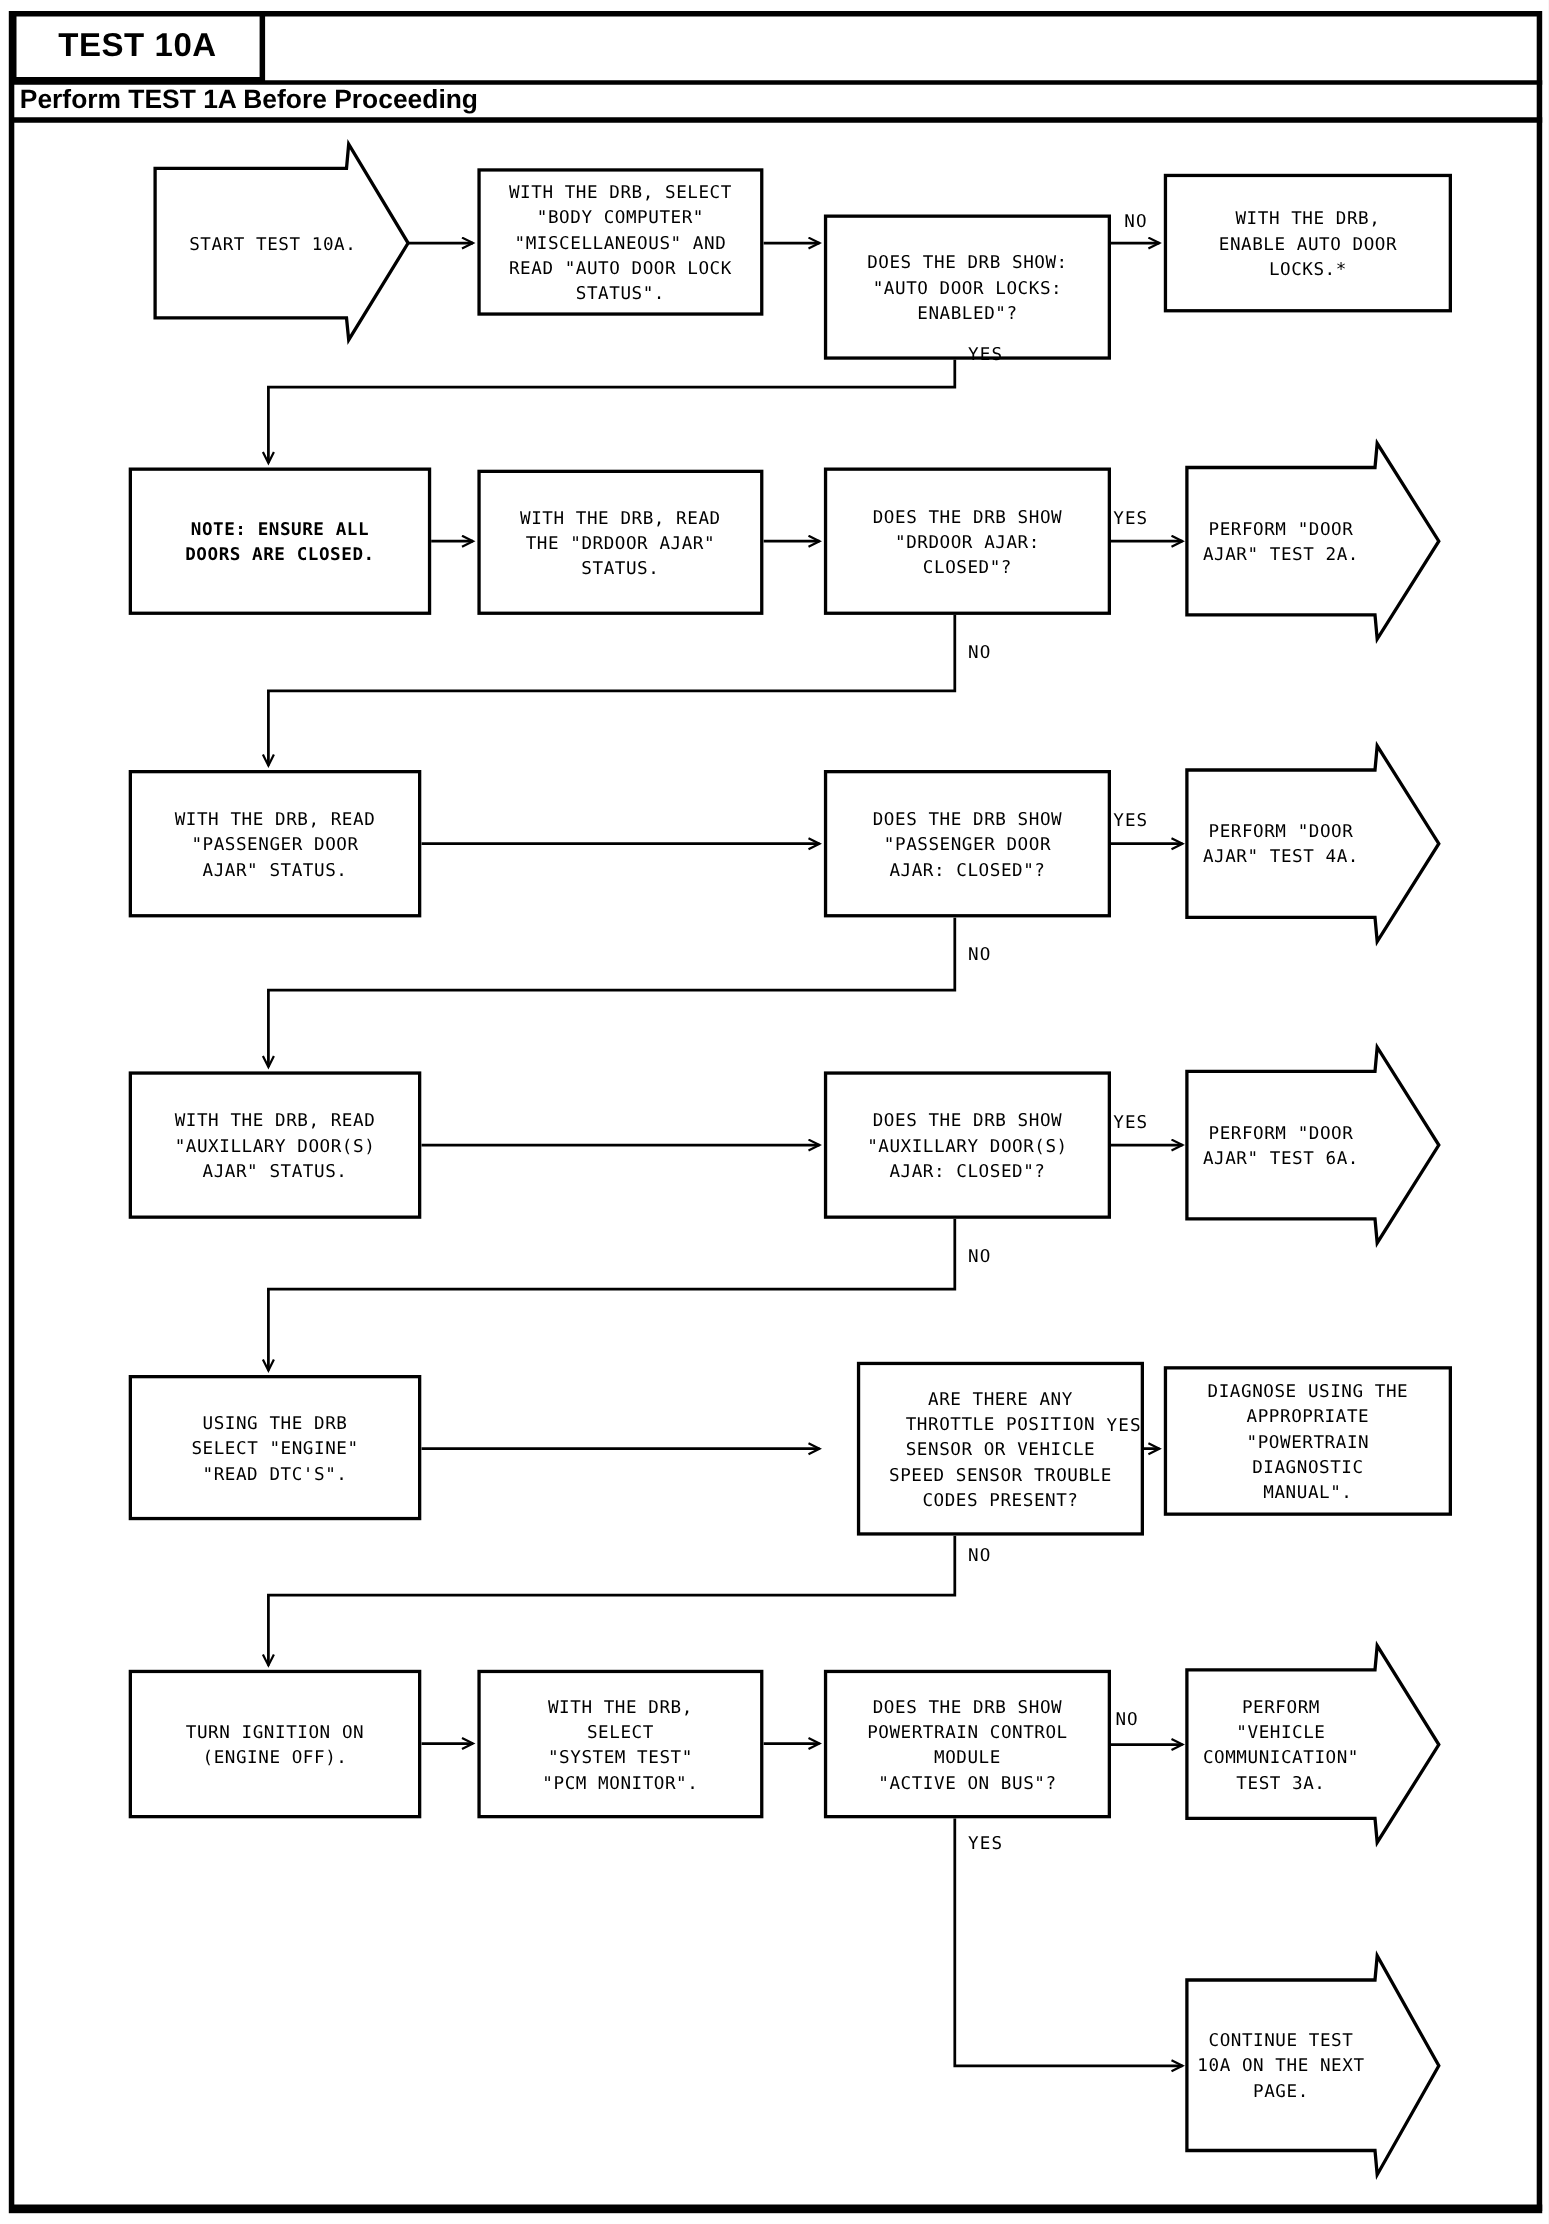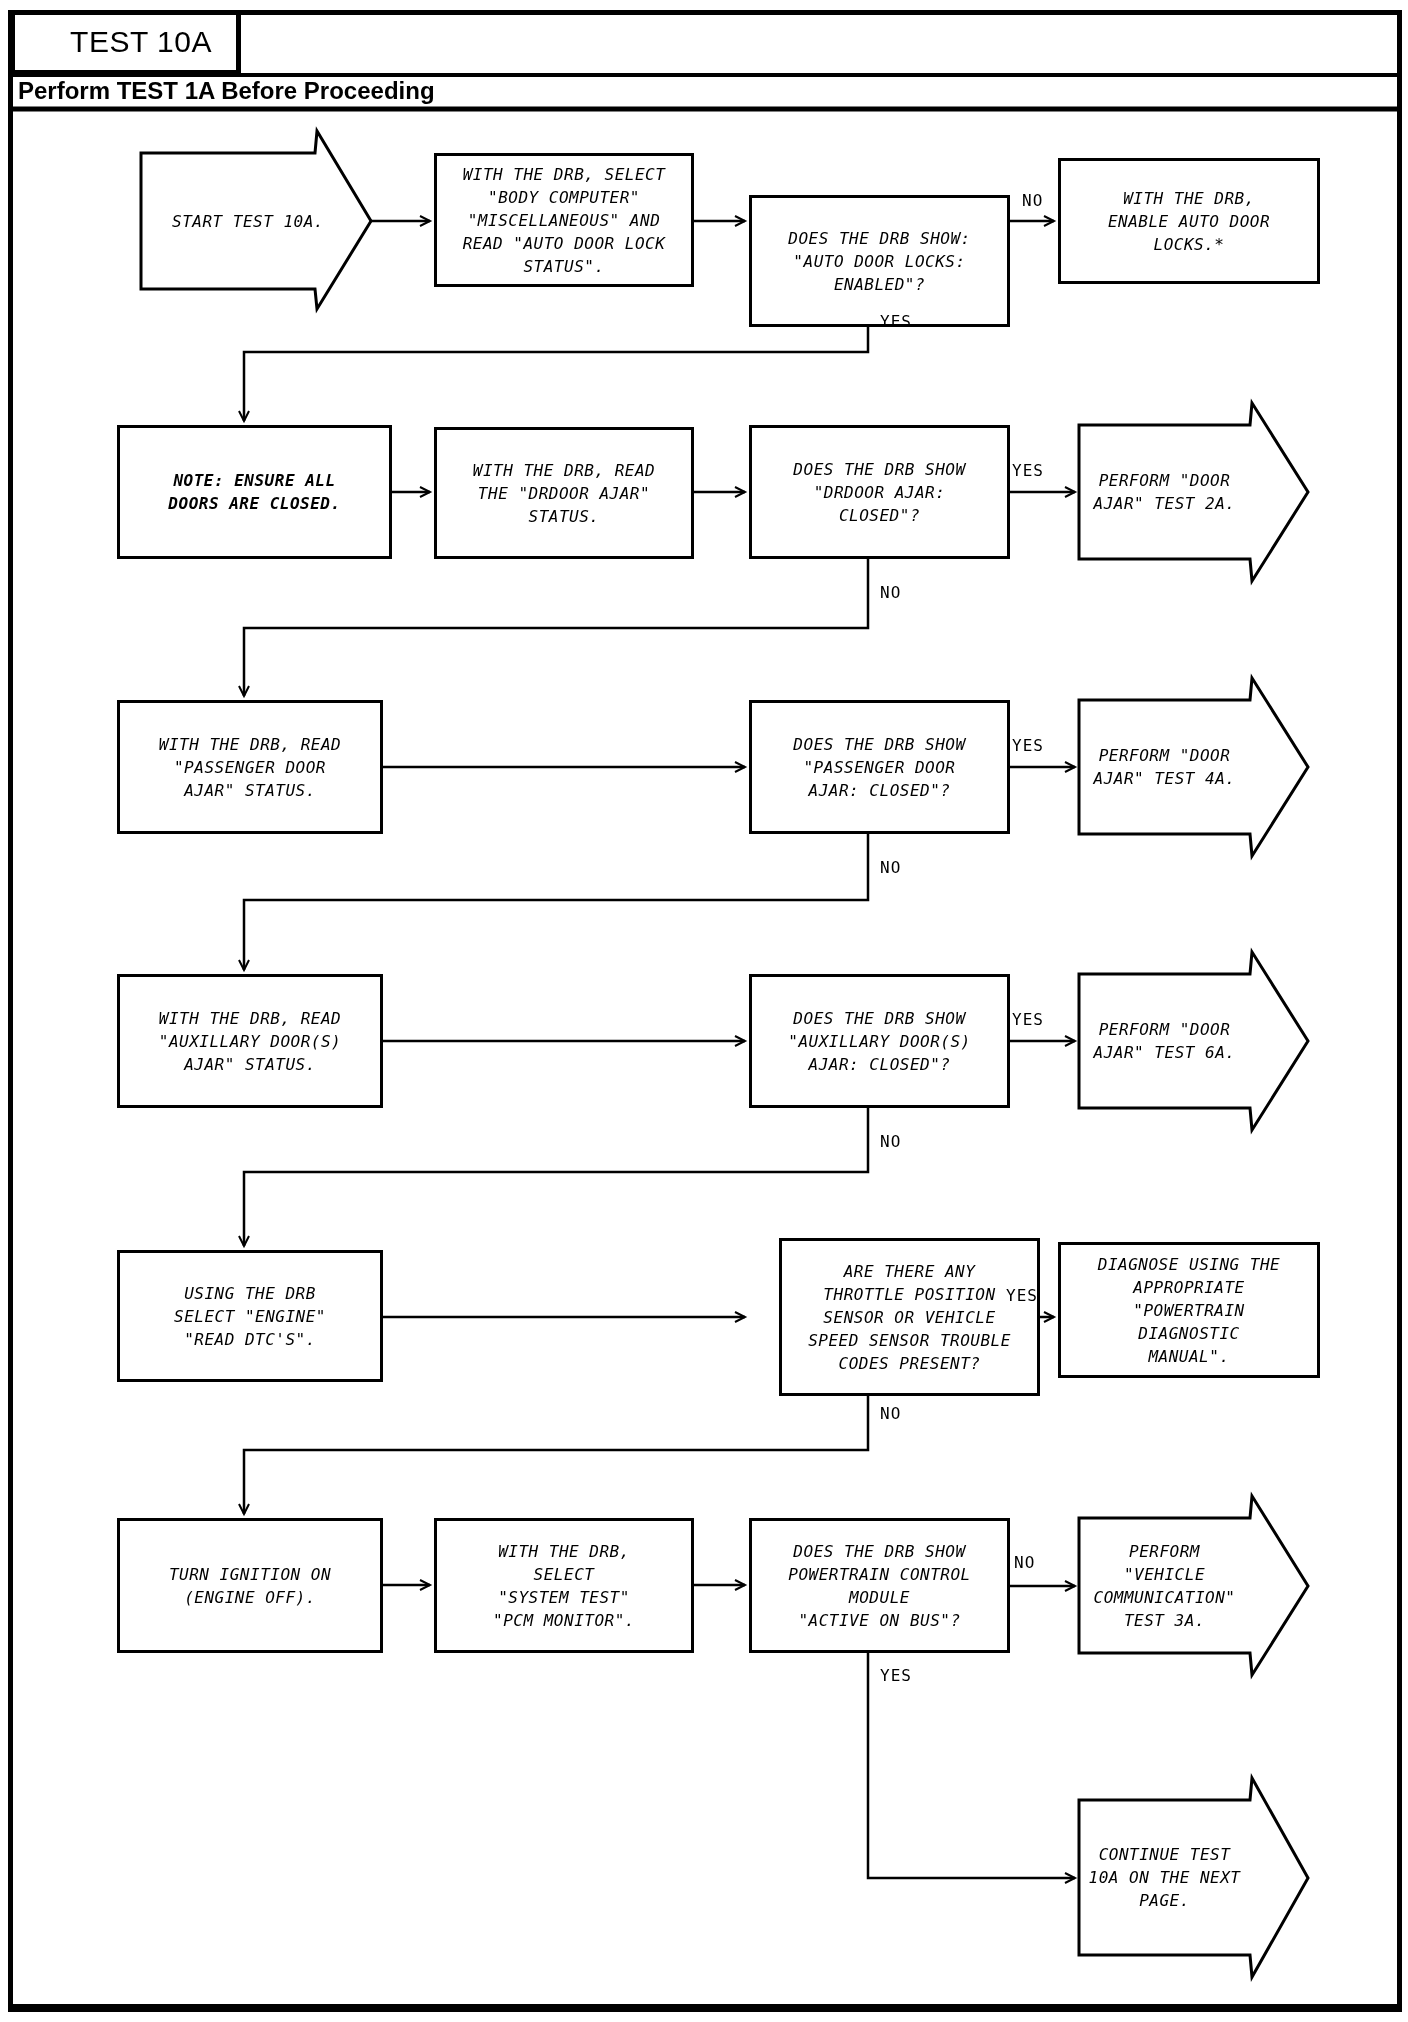--- a/index.html
+++ b/index.html
@@ -5,32 +5,32 @@
   html,body { margin:0; padding:0; background:#e8e8e8; }
   .page {
     position:relative; width:1408px; height:2022px; background:#ffffff;
     font-family:"DejaVu Sans Mono", monospace; color:#000; overflow:hidden;
     margin:0 auto;
   }
   .overlay { position:absolute; left:0; top:0; z-index:1; }
   .node {
     position:absolute; display:flex; align-items:center; justify-content:center;
     text-align:center; white-space:pre-line; font-size:16px; line-height:23px;
-    letter-spacing:0.5px; z-index:2; box-sizing:border-box; padding:2px;font-style:italic;
+    letter-spacing:0.5px; z-index:2; box-sizing:border-box; padding:2px;
   }
   .boxed { border:3px solid #000; background:#fff; }
   .bold { font-weight:bold; }
   .lbl {
     position:absolute; font-size:16px; line-height:20px; letter-spacing:1px;
     z-index:3; white-space:pre;
   }
   .hdr-test {
-    position:absolute; left:28px; top:12px; width:226px; height:60px;
+    position:absolute; left:12px; top:12px; width:226px; height:60px;
     display:flex; align-items:center; justify-content:center;
-    font-family:"Liberation Sans", sans-serif; font-weight:normal; font-size:30px;
+    font-family:"Liberation Sans", sans-serif; font-weight:bold; font-size:30px;
     letter-spacing:0.5px; z-index:2;
   }
   .hdr-title {
     position:absolute; left:260px; top:24px; height:42px;
     display:flex; align-items:center;
     font-family:"Liberation Sans", sans-serif; font-weight:bold; font-size:25px;
     z-index:2;
   }
   .hdr-sub {
     position:absolute; left:18px; top:77px; height:28px;

